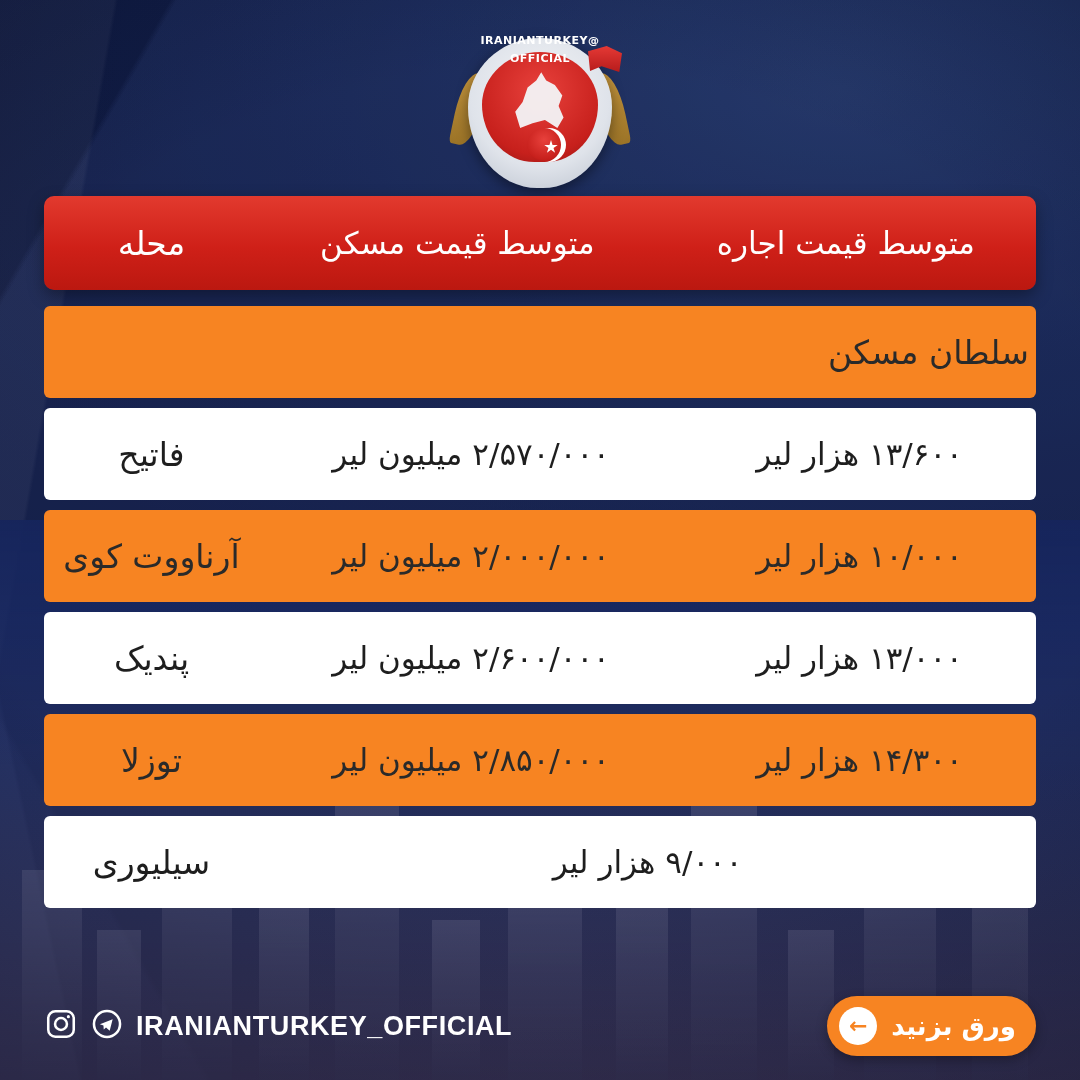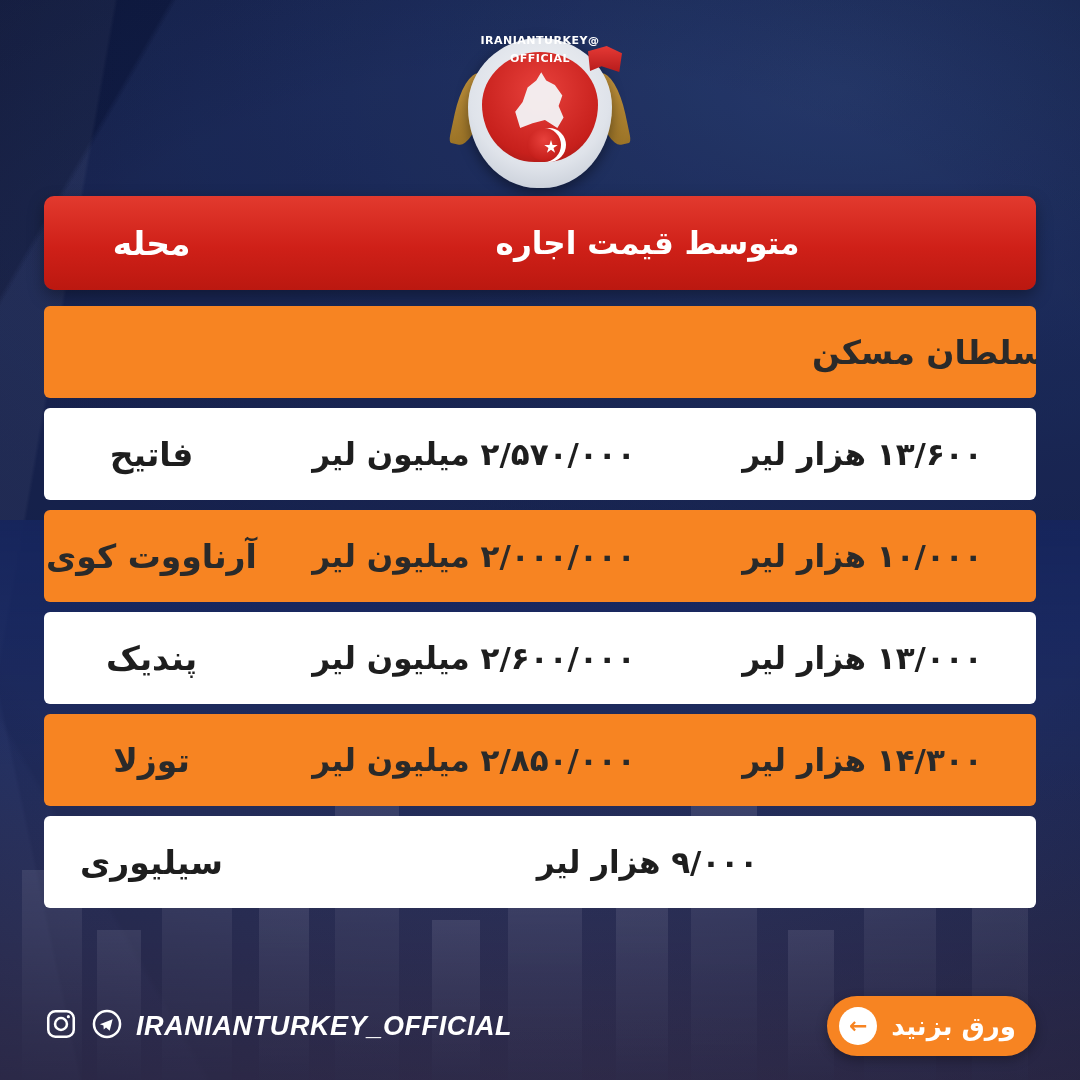--- a/index.html
+++ b/index.html
@@ -113,21 +113,21 @@
   }
   .row {
     display: flex; align-items: center;
     height: 92px; margin-bottom: 10px;
     border-radius: 6px;
     overflow: hidden;
   }
   .row .cell {
     display:flex; align-items:center; justify-content:center;
     height: 100%; padding: 0 8px;
-    font-size: 31px; font-weight: bold; white-space: nowrap;
+    font-size: 31px; font-weight: normal; white-space: nowrap;
   }
   .c-area  { width: 215px; justify-content: center; }
   .c-price { flex: 1 1 auto; }
   .c-rent  { flex: 1 1 auto; }
 
   .head {
     height: 94px; margin-bottom: 16px;
     background: linear-gradient(180deg,#e23a2e 0%, #cf2018 55%, #bb1810 100%);
     border-radius: 10px;
     box-shadow: 0 6px 16px rgba(0,0,0,.35);
@@ -141,21 +141,20 @@
 
   
   .footer {
     position: absolute; left: 44px; right: 44px; bottom: 24px;
     display: flex; align-items: center; justify-content: space-between;
     direction: rtl;
   }
   .handle {
     display:flex; align-items:center; gap: 12px;
     direction: ltr;
-    font-style: italic;
   }
   .handle .txt {
     color:#fff; font-size: 27px; font-weight: bold; letter-spacing: .6px;
     font-family: "Liberation Sans", sans-serif;
   }
   .ic {
     width: 34px; height: 34px; display:inline-block;
     fill: none; stroke: #fff; stroke-width: 1.8;
   }
   .cta {
@@ -207,20 +206,21 @@
     <div class="logo-star"></div>
   </div>
   <div class="logo-ribbon">@IRANIANTURKEY OFFICIAL</div>
   <div class="logo-flag-top"></div>
 </div>
 
 <div class="table">
 
   <div class="row head">
     <div class="cell c-rent">متوسط قیمت اجاره</div>
+    <div class="cell c-price">متوسط قیمت مسکن</div>
     <div class="cell c-area">محله</div>
   </div>
 
   <div class="row odd">
     <div class="cell c-area">سلطان مسکن</div>
   </div>
 
   <div class="row even">
     <div class="cell c-rent">۱۳/۶۰۰ هزار لیر</div>
     <div class="cell c-price">۲/۵۷۰/۰۰۰ میلیون لیر</div>

